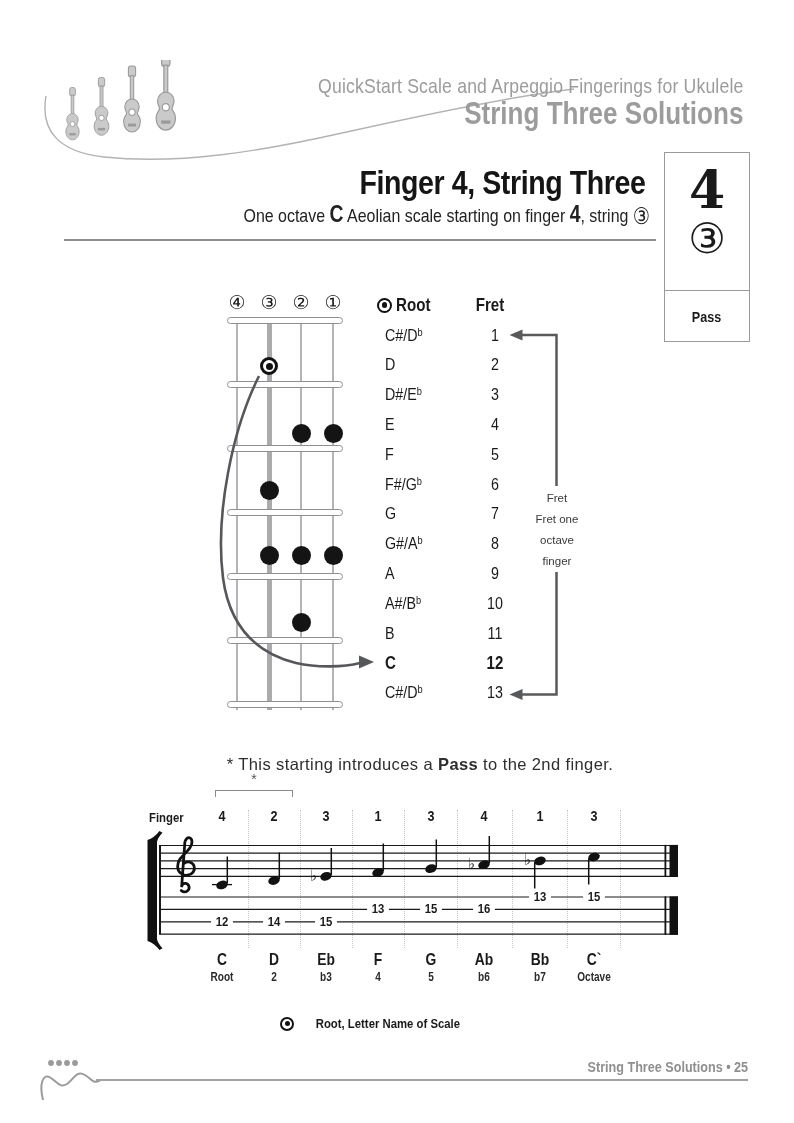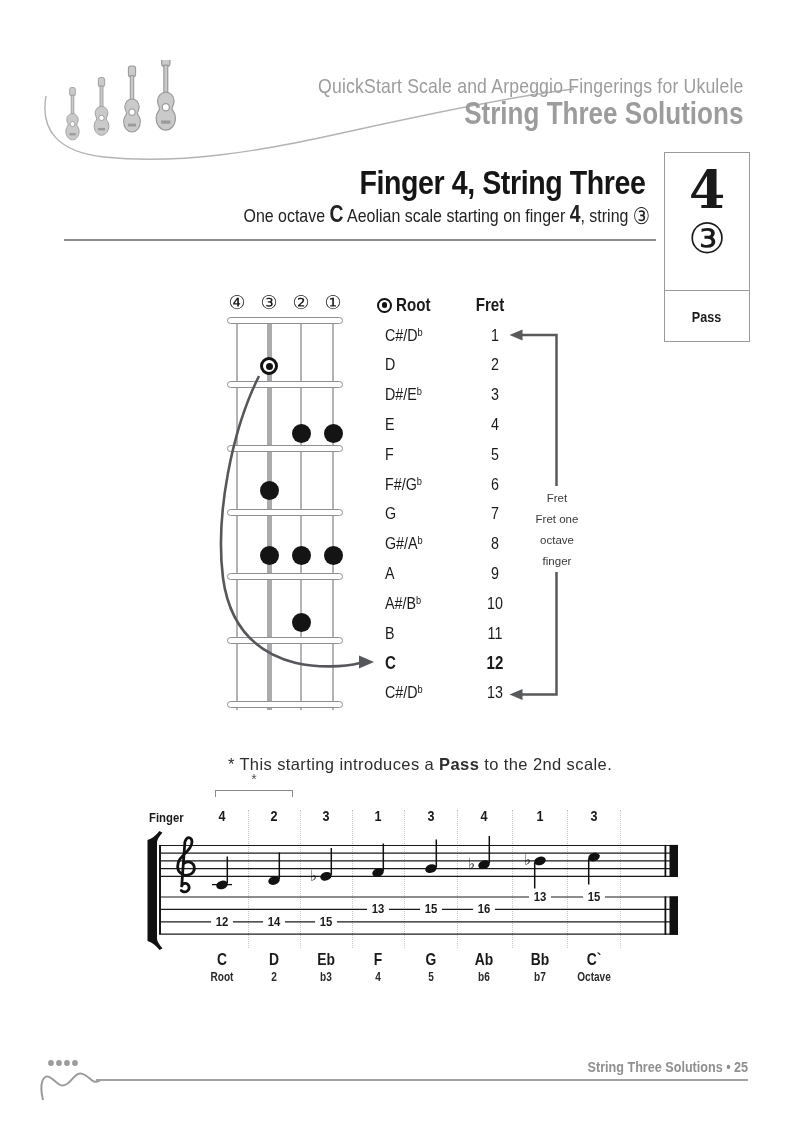--- a/index.html
+++ b/index.html
@@ -222,21 +222,21 @@
     <path d="M 521,335 L 556.5,335 L 556.5,486" fill="none" stroke="#58595b" stroke-width="2.5"></path>
     <polygon points="522.5,329.5 509.5,335 522.5,340.5" fill="#58595b"></polygon>
     <path d="M 556.5,572 L 556.5,694.5 L 521,694.5" fill="none" stroke="#58595b" stroke-width="2.5"></path>
     <polygon points="522.5,689 509.5,694.5 522.5,700" fill="#58595b"></polygon>
   </svg>
   <div class="abs ann-line" style="top:492px">Fret</div>
   <div class="abs ann-line" style="top:513px">Fret one</div>
   <div class="abs ann-line" style="top:534px">octave</div>
   <div class="abs ann-line" style="top:555px">finger</div>
 
-  <div class="abs pass-note"><span>* This starting introduces a </span><b>Pass</b><span> to the 2nd scale.</span></div>
+  <div class="abs pass-note"><span>* This starting introduces a </span><b>Pass</b><span> to the 2nd finger.</span></div>
 
   <div class="abs star">*</div>
   <div class="abs star-bracket"></div>
   <div class="abs finger-label cx-l">Finger</div>
   <div class="abs fingnum cx-c" style="left:202px">4</div>
   <div class="abs fingnum cx-c" style="left:254px">2</div>
   <div class="abs fingnum cx-c" style="left:306px">3</div>
   <div class="abs fingnum cx-c" style="left:358px">1</div>
   <div class="abs fingnum cx-c" style="left:411px">3</div>
   <div class="abs fingnum cx-c" style="left:464px">4</div>
@@ -335,20 +335,26 @@
 
   <div class="abs degree cx-c" style="left:200px">Root</div>
   <div class="abs degree cx-c" style="left:252px">2</div>
   <div class="abs degree cx-c" style="left:304px">b3</div>
   <div class="abs degree cx-c" style="left:356px">4</div>
   <div class="abs degree cx-c" style="left:409px">5</div>
   <div class="abs degree cx-c" style="left:462px">b6</div>
   <div class="abs degree cx-c" style="left:518px">b7</div>
   <div class="abs degree cx-c" style="left:572px">Octave</div>
 
+  <div class="abs legend">
+    <span class="tgt" style="width:14px;height:14px">
+        <i style="width:5px;height:5px"></i>
+      </span>
+    <span class="cx-c">Root, Letter Name of Scale</span>
+  </div>
 
   <svg class="abs" style="left:35px;top:1050px" width="110" height="58" viewBox="35 1050 110 58">
     <g fill="#9b9b9b">
       <circle cx="51" cy="1063" r="2.9"></circle>
         <circle cx="59" cy="1063" r="2.9"></circle>
       <circle cx="67" cy="1063" r="2.9"></circle>
         <circle cx="75" cy="1063" r="2.9"></circle>
     </g>
     <path d="M 43,1100 C 39,1084 43,1072 51,1078 C 58,1083 60,1088 67,1084 C 74,1079 76,1070 85,1075 C 92,1079 92,1084 100,1080.5" fill="none" stroke="#9b9b9b" stroke-width="2"></path>
   </svg>

